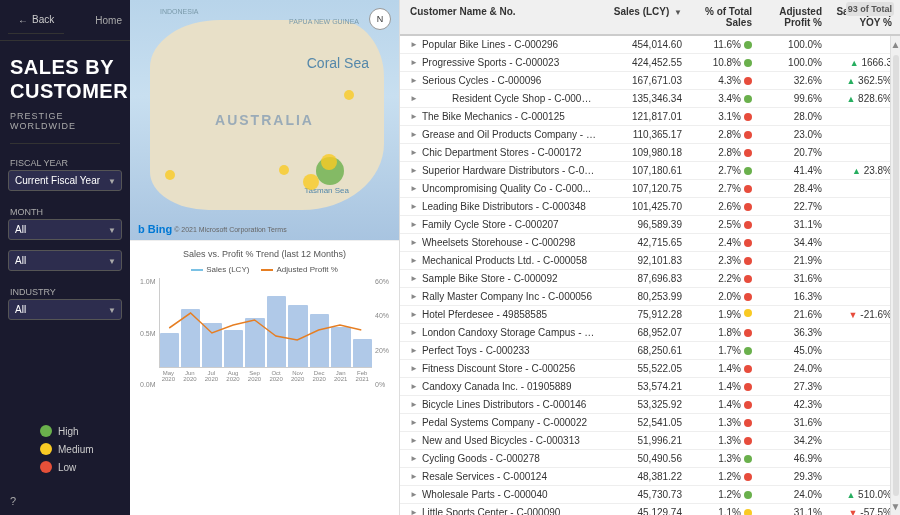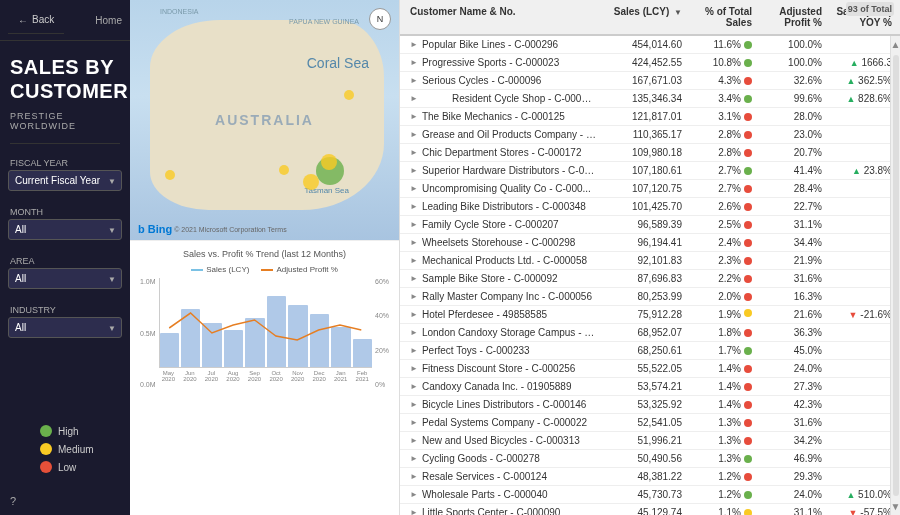--- a/index.html
+++ b/index.html
@@ -205,21 +205,20 @@
   </div>
 
   <div class="sidebar-label">Month</div>
   <div class="select-wrapper">
     <select>
       <option>All</option>
     </select>
     <span class="select-arrow">▼</span>
   </div>
 
-  <div class="sidebar-label">Area</div>
   <div class="select-wrapper">
     <select>
       <option>All</option>
     </select>
     <span class="select-arrow">▼</span>
   </div>
 
   <div class="sidebar-label">Industry</div>
   <div class="select-wrapper">
     <select>
@@ -488,21 +487,21 @@
     </div>
     <div class="cell right">31.1%</div>
     <div class="cell right"></div>
 
   </div>
           <div class="table-row">
     <div class="cell customer-cell">
       <span class="expand-icon">►</span>
       <span style="white-space:nowrap;overflow:hidden;text-overflow:ellipsis;max-width:175px;">Wheelsets Storehouse - C-000298</span>
     </div>
-    <div class="cell right">96,194.41</div>
+    <div class="cell right">42,715.65</div>
     <div class="cell right" style="display:flex;align-items:center;gap:3px;justify-content:flex-end;">
       2.4% <div class="status-dot red"></div>
     </div>
     <div class="cell right">34.4%</div>
     <div class="cell right"></div>
 
   </div>
           <div class="table-row">
     <div class="cell customer-cell">
       <span class="expand-icon">►</span>

